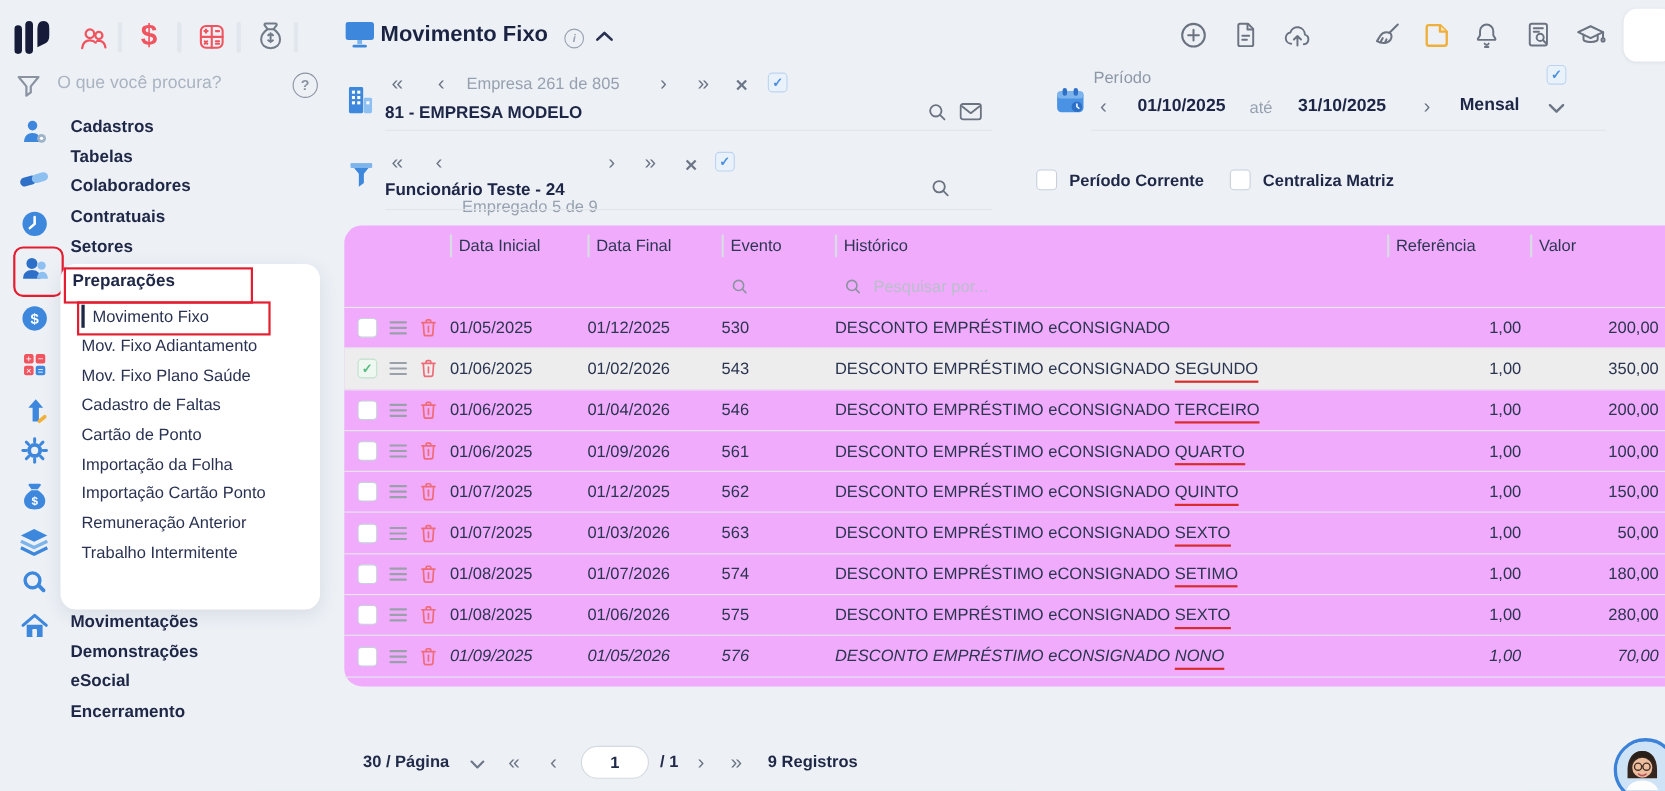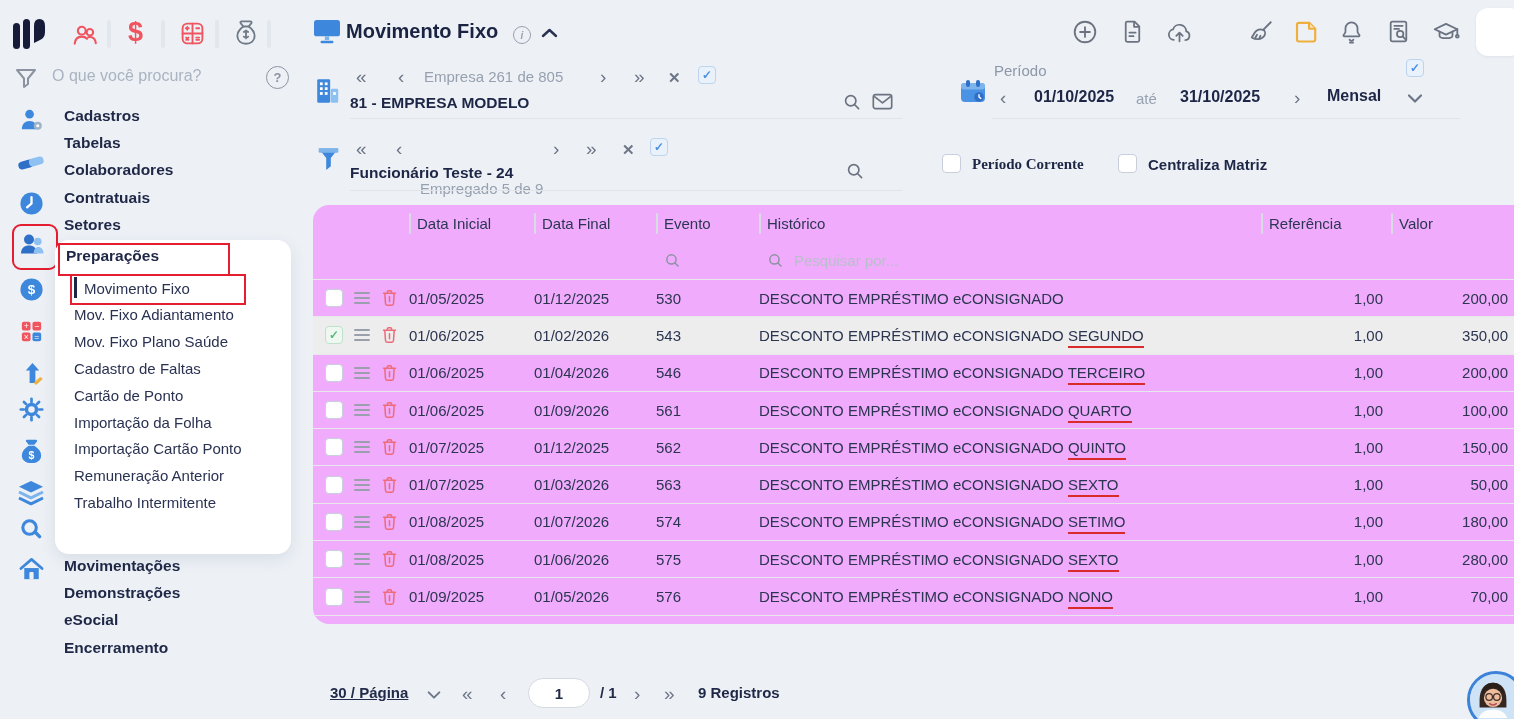--- a/index.html
+++ b/index.html
@@ -47,21 +47,21 @@
   .card{position:absolute;left:313px;top:205px;width:1201px;height:419px;background:#f0abfc;border-radius:16px 0 0 16px;}
   .tgrid{display:grid;grid-template-columns:84px 125px 122px 103px 499px 133px 121px;align-items:center;padding-left:12px;}
   .thead{height:36px;}
   .thcell{display:flex;align-items:center;gap:6px;font-size:15px;font-weight:500;color:#2c3652;}
   .sep{display:inline-block;width:2px;height:21px;background:#d8dce3;border-radius:1px;}
   .tfilter{height:38px;}
   .filter-input{border:none;outline:none;background:transparent;font-family:"Liberation Sans",sans-serif;font-size:15px;width:220px;color:#2b3550;}
   .filter-input::placeholder{color:#b8bfca;}
   .trow{height:36.3px;border-top:1px solid #e6e8ec;font-size:15px;color:#2b3550;}
   .trow.hl{background:#ededee;}
-  .trow:last-child{border-bottom:1px solid #e6e8ec;}
+  .trow:last-child{border-bottom:1px solid #e6e8ec;font-style:italic;}
   .rowctl{display:flex;align-items:center;gap:11px;}
   .burger{display:flex;flex-direction:column;gap:3px;cursor:pointer;}
   .burger span{display:block;width:16px;height:2px;background:#9aa0ab;border-radius:1px;}
   .misspell{border-bottom:2.5px solid #d92b2b;padding-bottom:2px;}
   .num{justify-self:end;}
   .refcell{padding-right:8px;}
   .valcell{padding-right:4px;}
   
   .foot-txt{font-size:15px;font-weight:600;color:#222b4a;white-space:nowrap;}
   .foot-strong{font-size:15px;font-weight:700;color:#1e2746;}
@@ -397,21 +397,21 @@
   <div class="abs chev" style="left:1294px;top:88px;">›</div>
   <div class="abs permode" style="left:1327px;top:87px;">Mensal</div>
   <div class="abs" style="left:1406px;top:92px;">
     <svg width="18" height="13" viewBox="0 0 18 13" fill="none" stroke="#6d7686" stroke-width="2.2" stroke-linecap="round" stroke-linejoin="round">
         <path d="m3 3.5 6 6 6-6"></path>
       </svg>
   </div>
   <div class="hdivider" style="left:992px;top:118px;width:468px;"></div>
 
   <div class="abs cbx" style="left:942px;top:154px;width:19px;height:19px;"></div>
-  <div class="abs cklabel" style="left:972px;top:156px;font-family:Liberation Serif, serif;">Período Corrente</div>
+  <div class="abs cklabel" style="left:972px;top:156px;">Período Corrente</div>
   <div class="abs cbx" style="left:1118px;top:154px;width:19px;height:19px;"></div>
   <div class="abs cklabel" style="left:1148px;top:156px;">Centraliza Matriz</div>
 
   <div class="card">
     <div class="tgrid thead">
       <div></div>
       <div class="thcell">
           <i class="sep"></i>
           <span>Data Inicial</span>
         </div>
@@ -662,21 +662,21 @@
           <div>01/09/2025</div>
           <div>01/05/2026</div>
           <div>576</div>
           <div><span>DESCONTO EMPRÉSTIMO eCONSIGNADO</span> <span class="misspell">NONO</span></div>
           <div class="num refcell">1,00</div>
           <div class="num valcell">70,00</div>
         </div>
       </div>
   </div>
 
-  <div class="abs foot-txt" style="left:330px;top:684px;text-decoration:underline;">30 / Página</div>
+  <div class="abs foot-txt" style="left:330px;top:684px;">30 / Página</div>
   <div class="abs" style="left:426px;top:689px;">
     <svg width="16" height="12" viewBox="0 0 18 13" fill="none" stroke="#6d7686" stroke-width="2.2" stroke-linecap="round" stroke-linejoin="round">
         <path d="m3 3.5 6 6 6-6"></path>
       </svg>
   </div>
   <div class="abs chev" style="left:462px;top:684px;letter-spacing:-2px;">«</div>
   <div class="abs chev" style="left:500px;top:684px;">‹</div>
   <input class="pagepill" value="1" style="">
   <div class="abs foot-txt" style="left:600px;top:684px;">/ 1</div>
   <div class="abs chev" style="left:634px;top:684px;">›</div>

